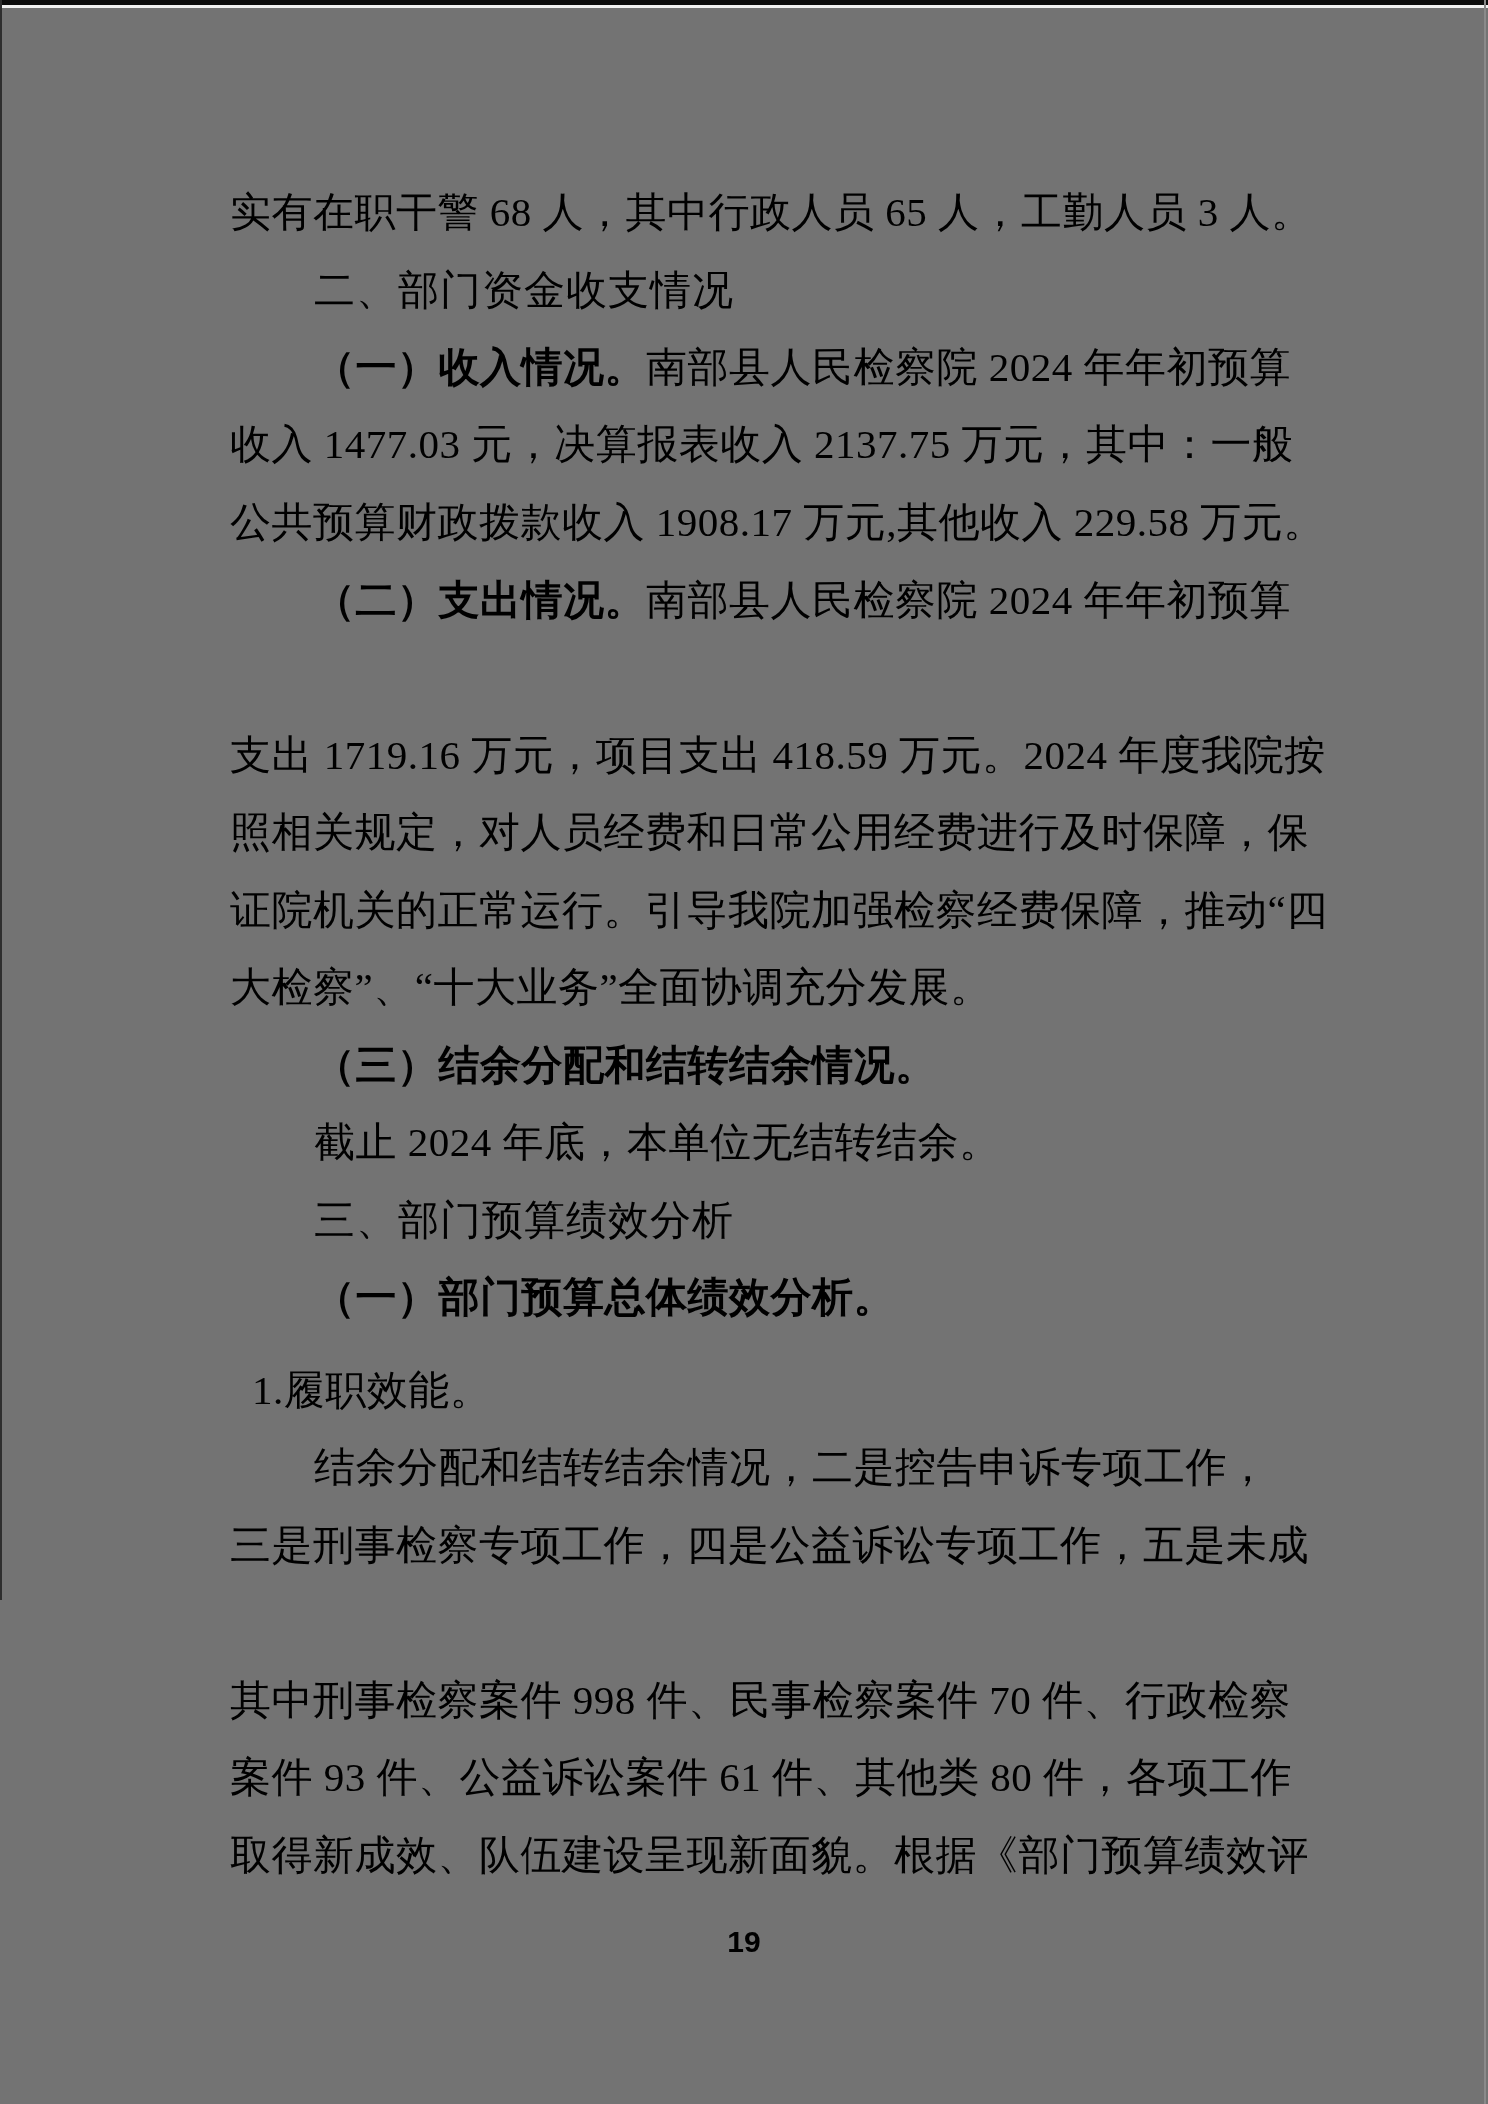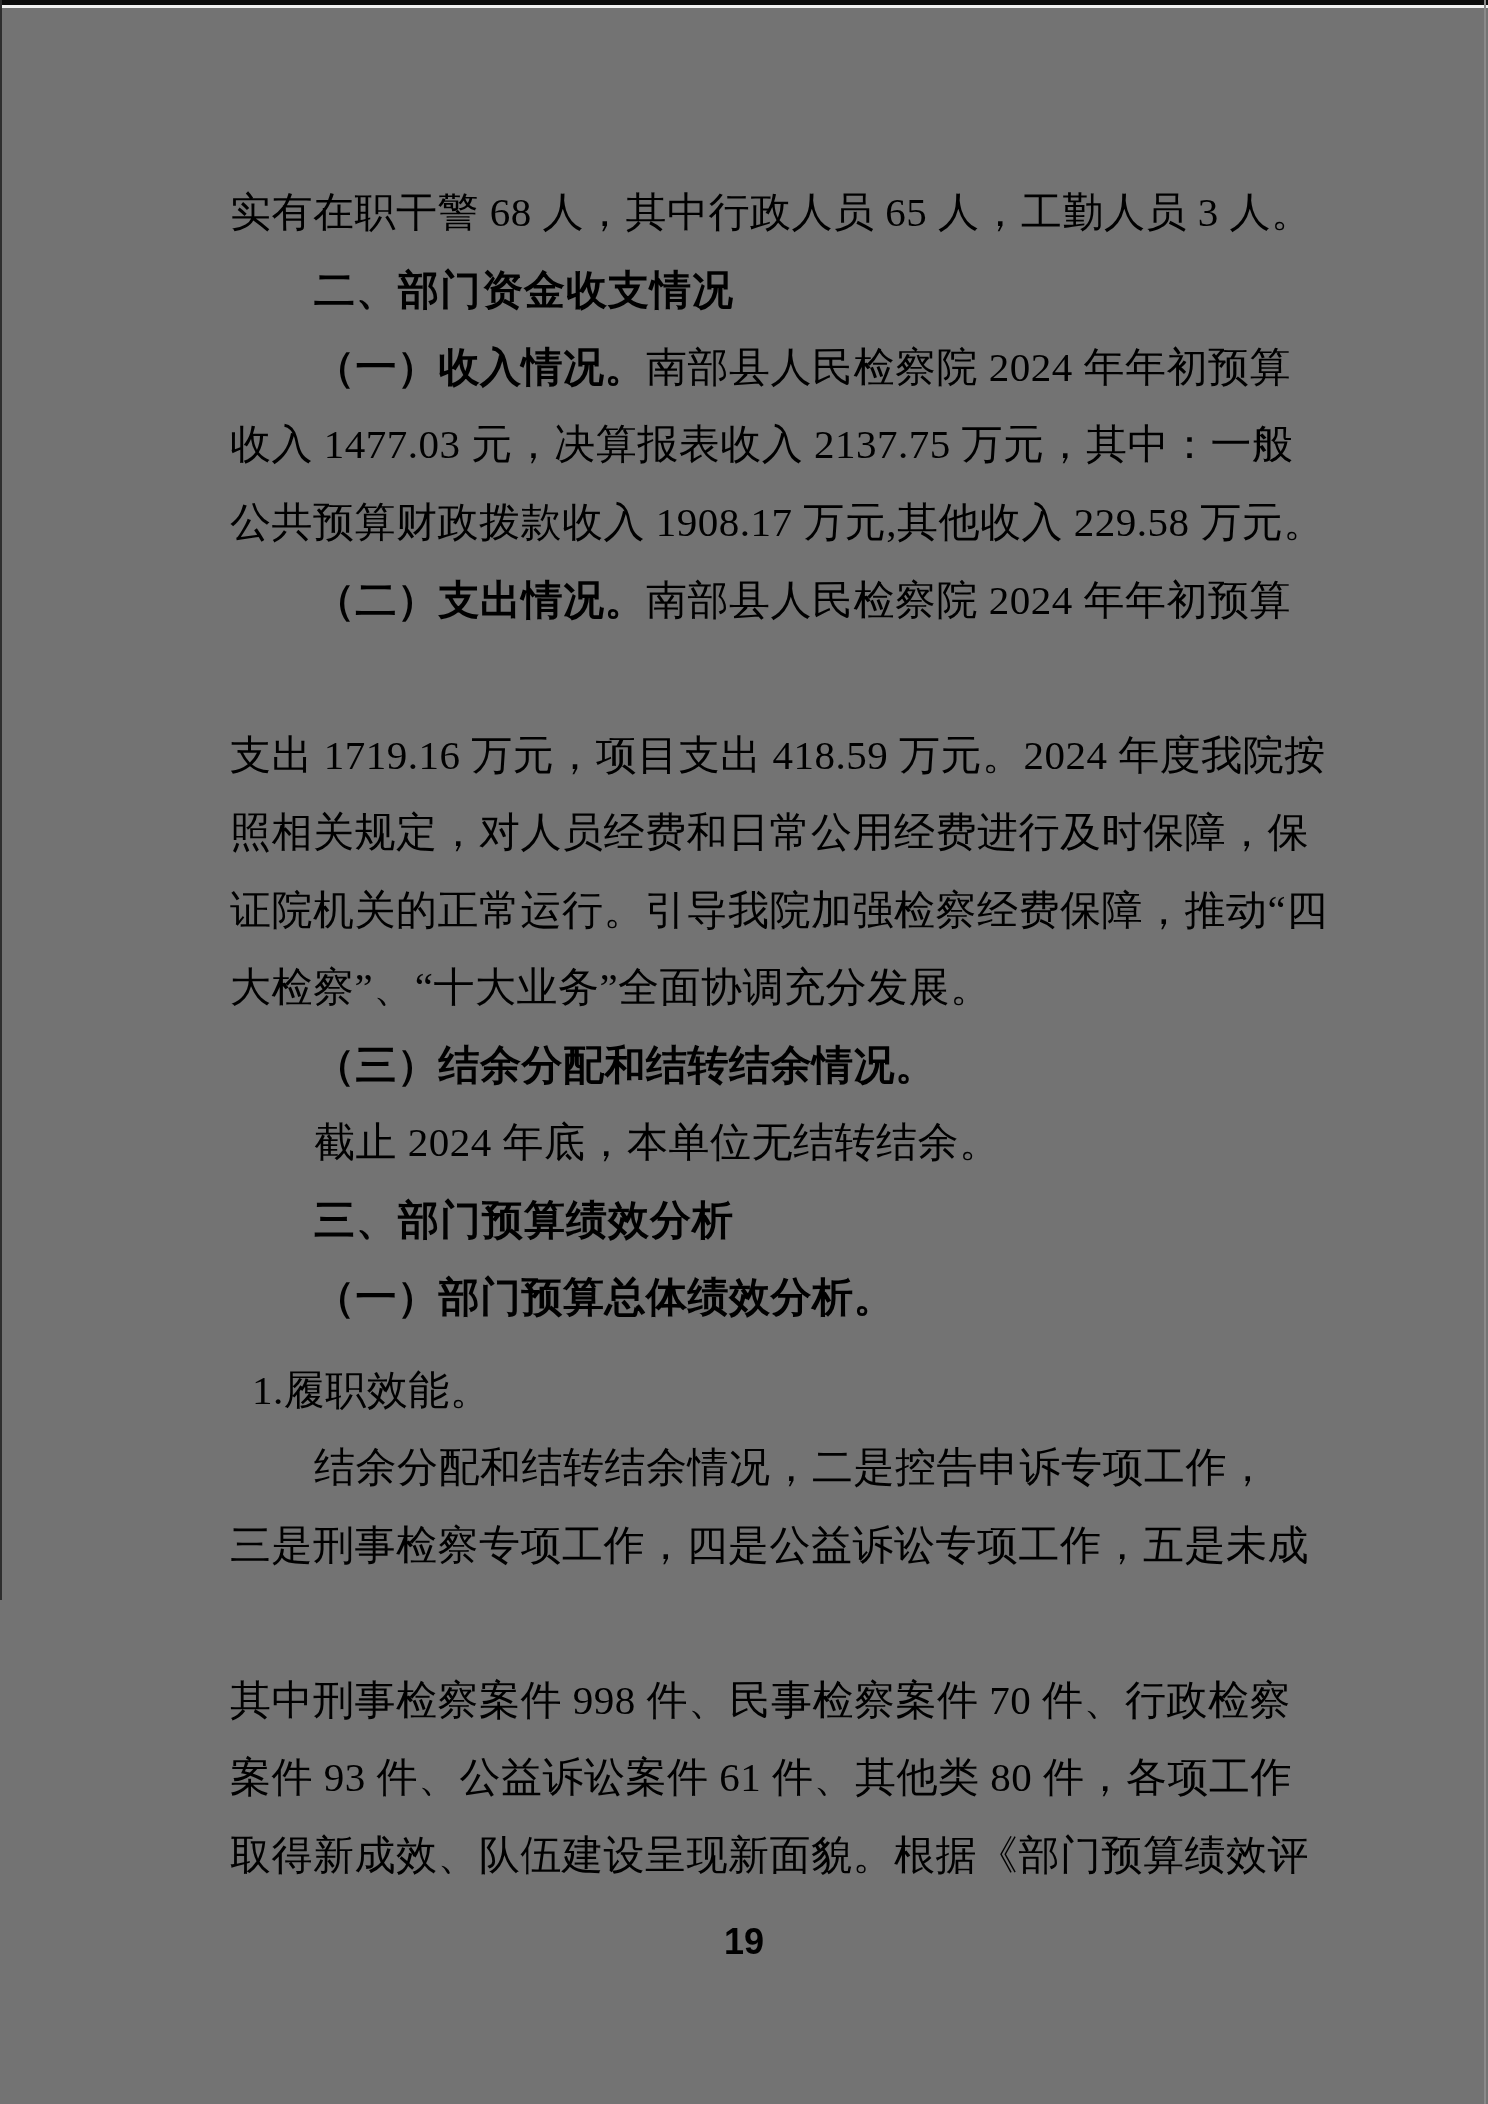--- a/index.html
+++ b/index.html
@@ -46,32 +46,32 @@
     font-size: 41px;
     line-height: 48px;
     white-space: nowrap;
     letter-spacing: 0.5px;
   }
   .indent2 { text-indent: 84px; }
   .indent-num { text-indent: 22px; }
   .bold-lead { font-weight: bold; }
   .heading {
     font-family: "Liberation Sans", "DejaVu Sans", sans-serif;
-    font-weight: bold;
+    font-weight: normal;
     letter-spacing: 1px;
   }
   .page-number {
     position: absolute;
     top: 1926px;
     left: 0;
     width: 100%;
     text-align: center;
     font-family: "Liberation Sans", "DejaVu Sans", sans-serif;
     font-weight: bold;
-    font-size: 36px;
+    font-size: 30px;
     line-height: 32px;
   }
 </style>
 </head>
 <body>
 
 <div id="page">
 
   <div class="edge-top"></div>
   <div class="edge-top-shadow"></div>

